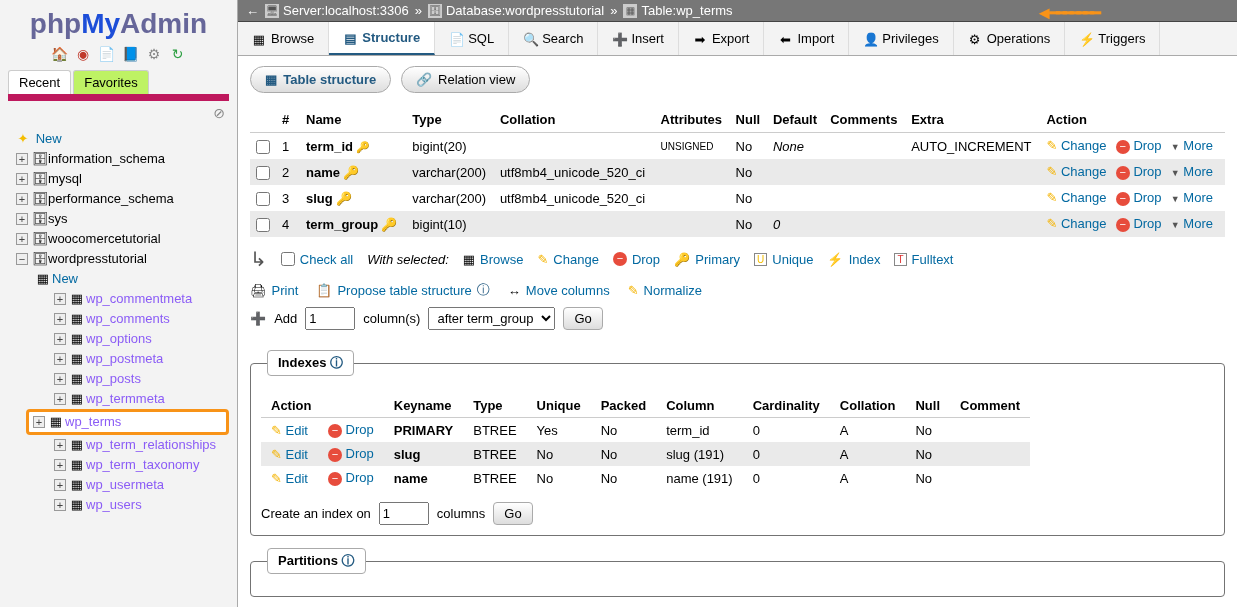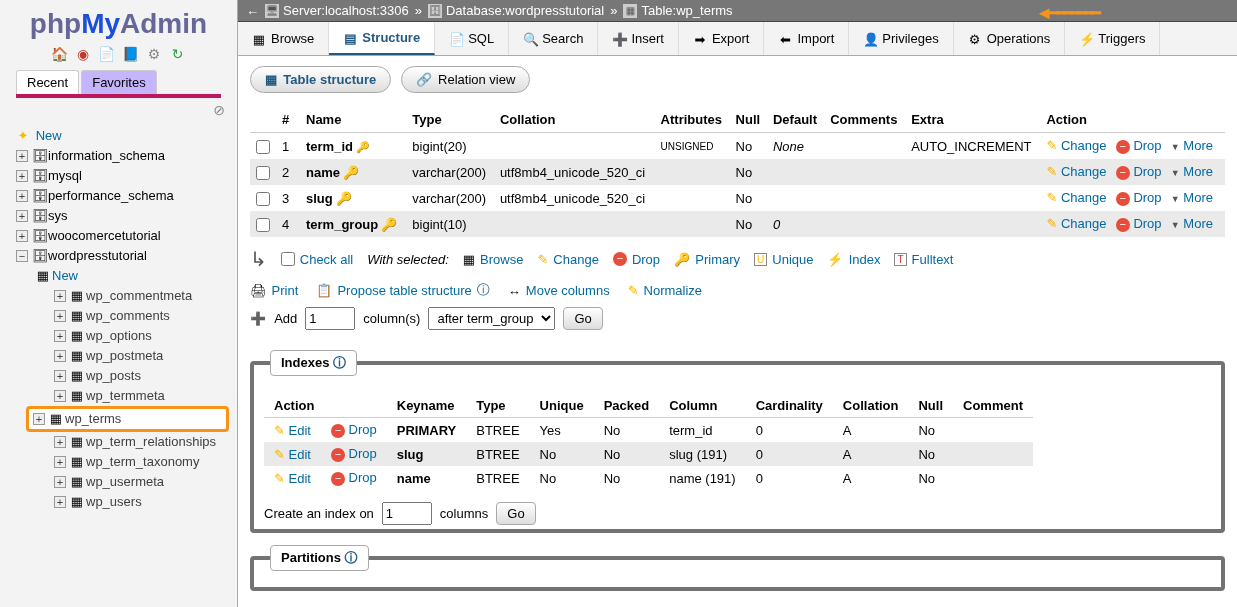--- a/index.html
+++ b/index.html
@@ -8,33 +8,33 @@
 
 
 .sidebar{position:absolute;left:0;top:0;width:238px;height:607px;background:#f3f3f3;border-right:1px solid #aaa;overflow:hidden}
 .logo{text-align:center;padding:8px 0 2px}
 .logo span{font-size:28px;font-weight:bold;font-family:Arial}
 .logo .php{color:#666699;}
 .logo .my{color:#1d4ed8}
 .logo .admin{color:#666699}
 .icon-row{text-align:center;padding:4px 0}
 .icon-row span{display:inline-block;width:16px;height:16px;margin:0 2px;font-size:14px;line-height:16px}
-.tabset{display:flex;border-bottom:4px solid #be185d;margin:4px 16px 0}
-.tabset div{padding:4px 10px;border:1px solid #ccc;border-bottom:none;border-radius:3px 3px 0 0;margin-right:2px;background:#c4b5fd;cursor:pointer}
+.tabset{display:flex;border-bottom:7px solid #be185d;margin:4px 8px 0}
+.tabset div{padding:4px 10px;border:1px solid #ccc;border-bottom:none;border-radius:3px 3px 0 0;margin-right:2px;background:#bef264;cursor:pointer}
 .tabset .on{background:#fff}
 .link-icon{text-align:right;padding:4px 12px;color:#888;font-size:14px}
 .tree{padding:4px 0 0 6px;line-height:20px}
 .tree .node{white-space:nowrap;position:relative}
 .tree .lvl0{padding-left:10px}
 .tree .lvl1{padding-left:30px}
 .tree .lvl2{padding-left:48px}
 .tree .exp{display:inline-block;width:12px;height:12px;border:1px solid #999;background:#eee;text-align:center;line-height:10px;font-size:11px;margin-right:4px;cursor:pointer;color:#444}
 .tree .ico{display:inline-block;width:14px;text-align:center;margin-right:2px}
 .tree .db{color:#000}
-.tree .tbl{color:#404040}
+.tree .tbl{color:#8b5cf6}
 .tree .highlight{background:#fff;border:3px solid #f89318;border-radius:4px;margin:0 8px 0 20px;padding:0 4px}
 
 
 .main{position:absolute;left:238px;top:0;right:0;height:607px;background:#fff;overflow:hidden}
 
 
 .crumb{background:#777;color:#fff;padding:3px 8px;font-size:12px;border-bottom:1px solid #444;display:flex;align-items:center}
 .crumb .arrow{padding:0 6px}
 .crumb .seg{display:inline-flex;align-items:center}
 .crumb .ic{width:14px;height:14px;display:inline-block;background:#ccc;margin-right:4px;font-size:10px;text-align:center;line-height:14px;color:#555}
@@ -73,21 +73,21 @@
 .up-arrow{font-size:20px;color:#555}
 
 .secondary{margin-top:10px;display:flex;align-items:center;gap:18px}
 .secondary .grp{display:flex;align-items:center;gap:5px}
 
 .addrow{margin-top:8px;display:flex;align-items:center;gap:8px}
 .addrow input[type=number]{width:50px;padding:2px}
 .addrow select{padding:2px 4px}
 
 
-fieldset{border:4px solid #737373;border-radius:4px;margin-top:20px;padding:12px 10px 4px;position:relative}
+fieldset{border:1px solid #737373;border-radius:4px;margin-top:20px;padding:12px 10px 10px;position:relative}
 fieldset legend{background:#fff;border:1px solid #aaa;border-radius:4px;padding:3px 10px;font-weight:bold;margin-left:6px}
 table.idx{border-collapse:collapse;margin-top:6px}
 table.idx th{background:#fff;text-align:left;padding:4px 10px;border-bottom:1px solid #ccc;font-weight:bold}
 table.idx td{padding:4px 10px}
 table.idx tr.ev td{background:#eaeaea}
 .createline{margin-top:12px;display:flex;align-items:center;gap:8px}
 input[type=checkbox]{width:14px;height:14px;vertical-align:middle}
 </style>
 </head>
 <body>

